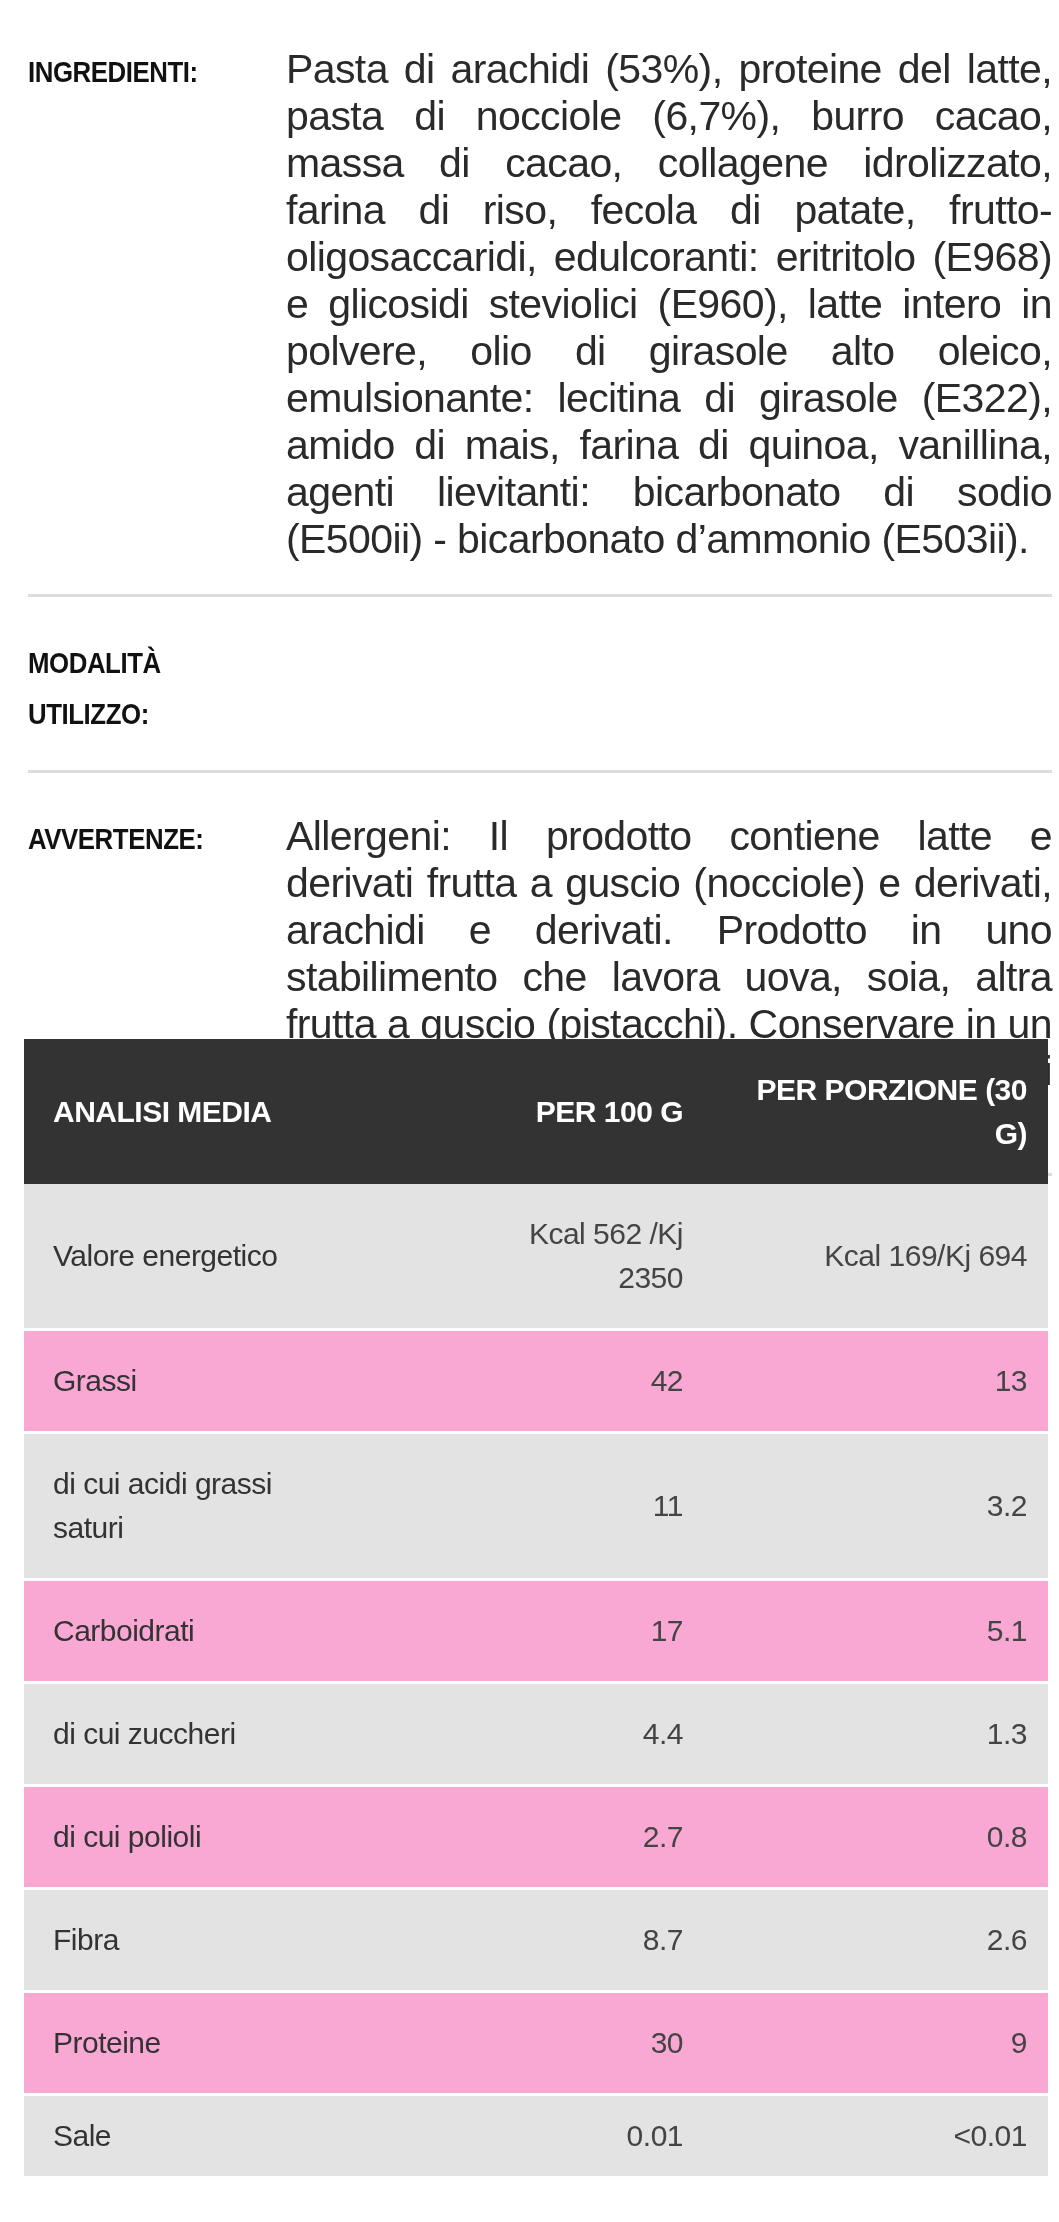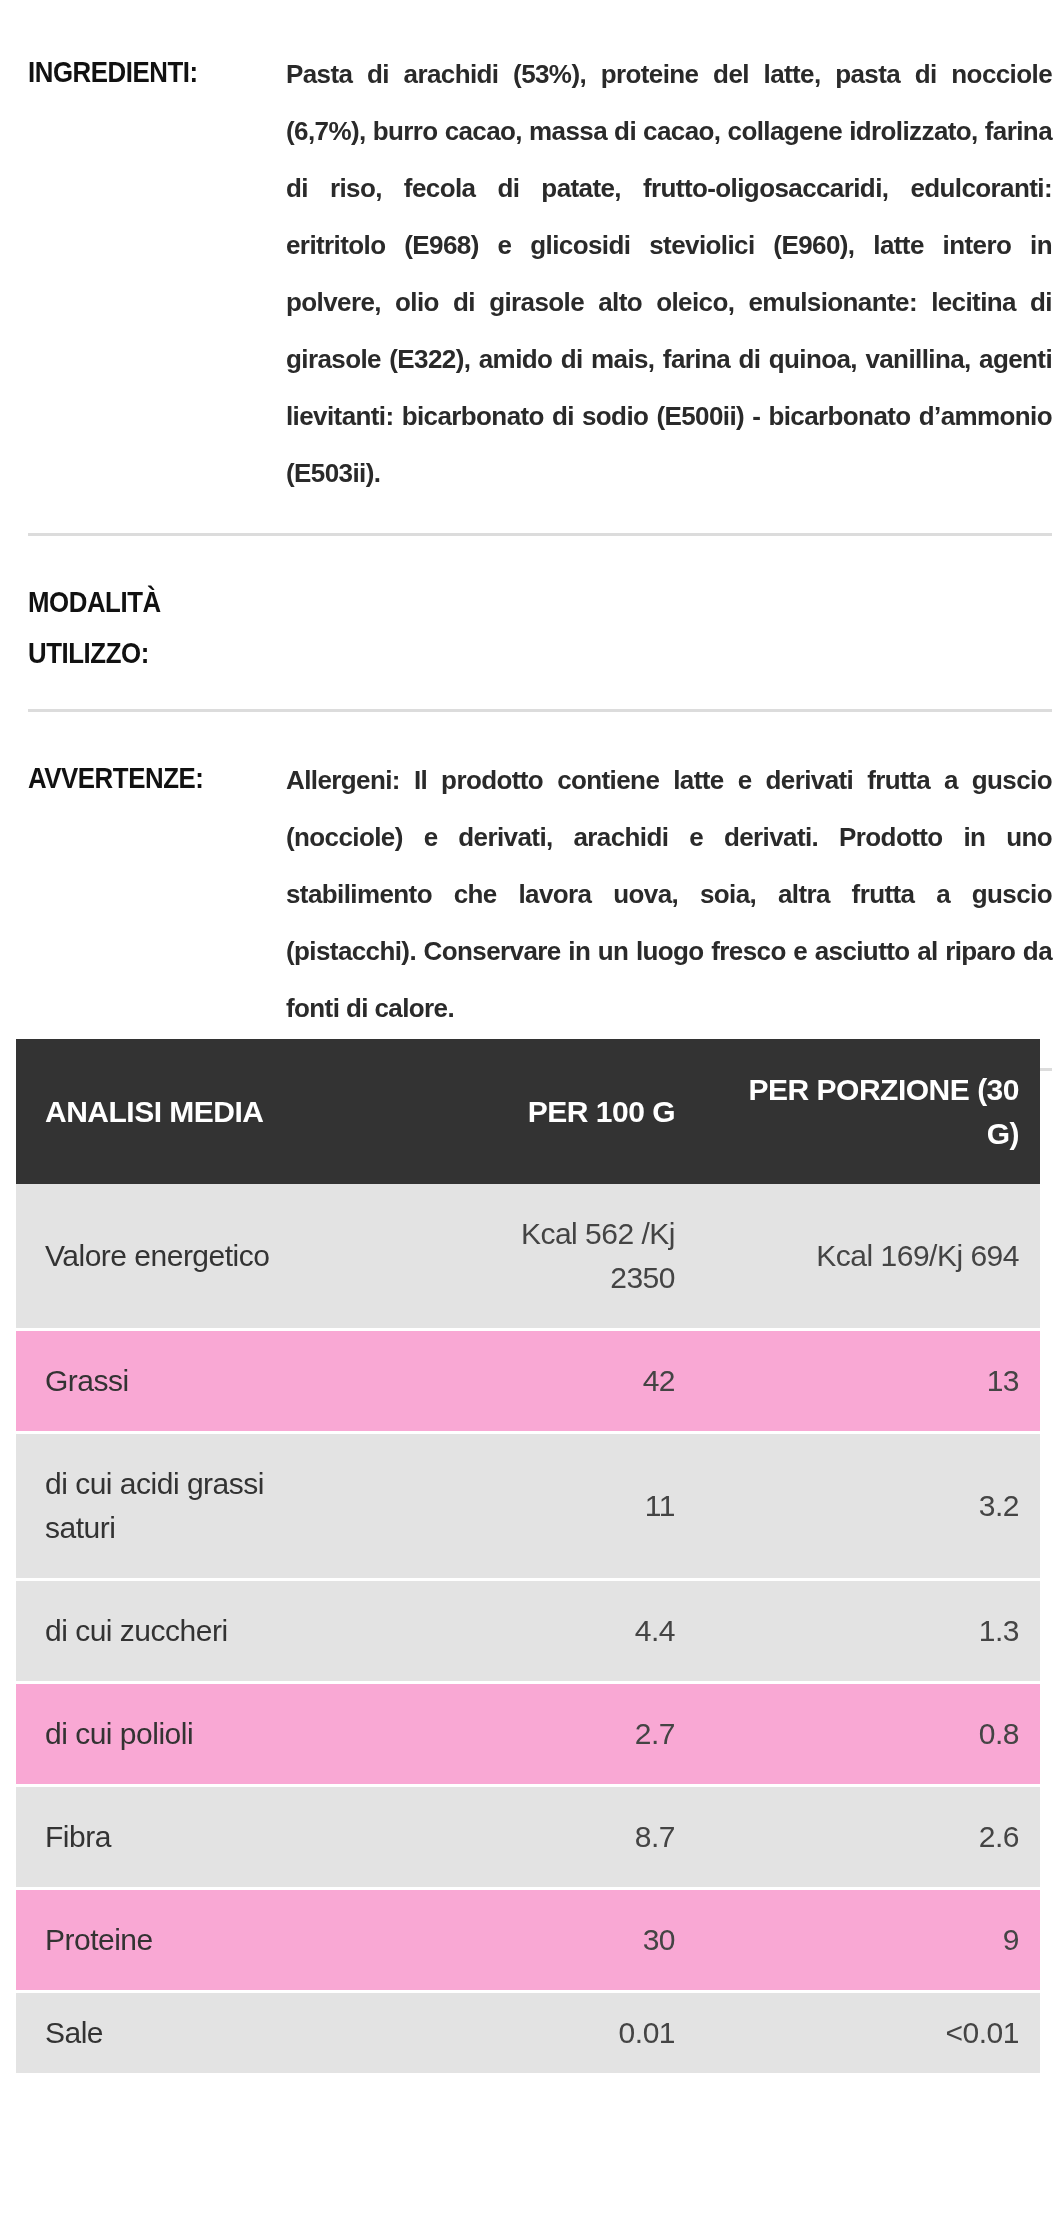--- a/index.html
+++ b/index.html
@@ -5,32 +5,32 @@
   html, body { margin: 0; padding: 0; background: #ffffff; }
   body { width: 1059px; height: 2222px; overflow: hidden; position: relative;
          font-family: "Liberation Sans", "DejaVu Sans", sans-serif; color: #222; }
   .page { position: absolute; left: 28px; top: 0; width: 1024px; }
 
   .info-row { display: flex; align-items: flex-start; }
   .info-label { width: 258px; flex: 0 0 258px; font-weight: bold; font-size: 30px;
                 line-height: 51px; color: #111; letter-spacing: -0.5px;
                 transform: scaleX(0.86); transform-origin: left center; white-space: nowrap; }
   .info-label.wrap { white-space: normal; }
-  .info-value { flex: 1 1 auto; font-size: 26px; line-height: 57px; color: #2a2a2a;
-                text-align: justify; font-weight: bold; letter-spacing: -0.6px; }
+  .info-value { flex: 1 1 auto; font-size: 41px; line-height: 47px; color: #2a2a2a;
+                text-align: justify; font-weight: normal; letter-spacing: -0.6px; }
   .divider { height: 3px; background: #dcdcdc; width: 1024px; }
 
   #row-ingredienti { padding-top: 13px; margin-top: 33px; }
   #div1 { margin-top: 31px; }
   #row-modalita { padding-top: 40px; }
   #div2 { margin-top: 31px; }
   #row-avvertenze { padding-top: 40px; }
   #div3 { margin-top: 31px; }
 
-  table.nutri { position: absolute; left: 16px; top: 1039px; width: 1024px;
+  table.nutri { position: absolute; left: 24px; top: 1039px; width: 1024px;
                 border-collapse: separate; border-spacing: 0 0; table-layout: fixed; }
   table.nutri th { background: #333333; color: #ffffff; font-weight: bold; font-size: 30px;
                    line-height: 44px; height: 145px; padding: 0 21px 0 29px; box-sizing: border-box;
                    letter-spacing: -0.5px; }
   table.nutri td { font-size: 30px; line-height: 44px; color: #333; padding: 0 21px 0 29px;
                    box-sizing: border-box; border-bottom: 3px solid #ffffff; letter-spacing: -0.5px; }
   table.nutri tr.odd td { background: #e3e3e3; }
   table.nutri tr.even td { background: #f9a8d4; }
   table.nutri .c1 { text-align: left; width: 410px; }
   table.nutri .c2 { text-align: right; width: 270px; margin-top: 25px; }
@@ -82,20 +82,25 @@
     <tr class="even h1">
       <td class="c1">Grassi</td>
       <td class="c2">42</td>
       <td class="c3">13</td>
     </tr>
     <tr class="odd h2">
       <td class="c1" style="padding-right:120px">di cui acidi grassi saturi</td>
       <td class="c2">11</td>
       <td class="c3">3.2</td>
     </tr>
+    <tr class="even h1">
+      <td class="c1">Carboidrati</td>
+      <td class="c2">17</td>
+      <td class="c3">5.1</td>
+    </tr>
     <tr class="odd h1">
       <td class="c1">di cui zuccheri</td>
       <td class="c2">4.4</td>
       <td class="c3">1.3</td>
     </tr>
     <tr class="even h1">
       <td class="c1">di cui polioli</td>
       <td class="c2">2.7</td>
       <td class="c3">0.8</td>
     </tr>

